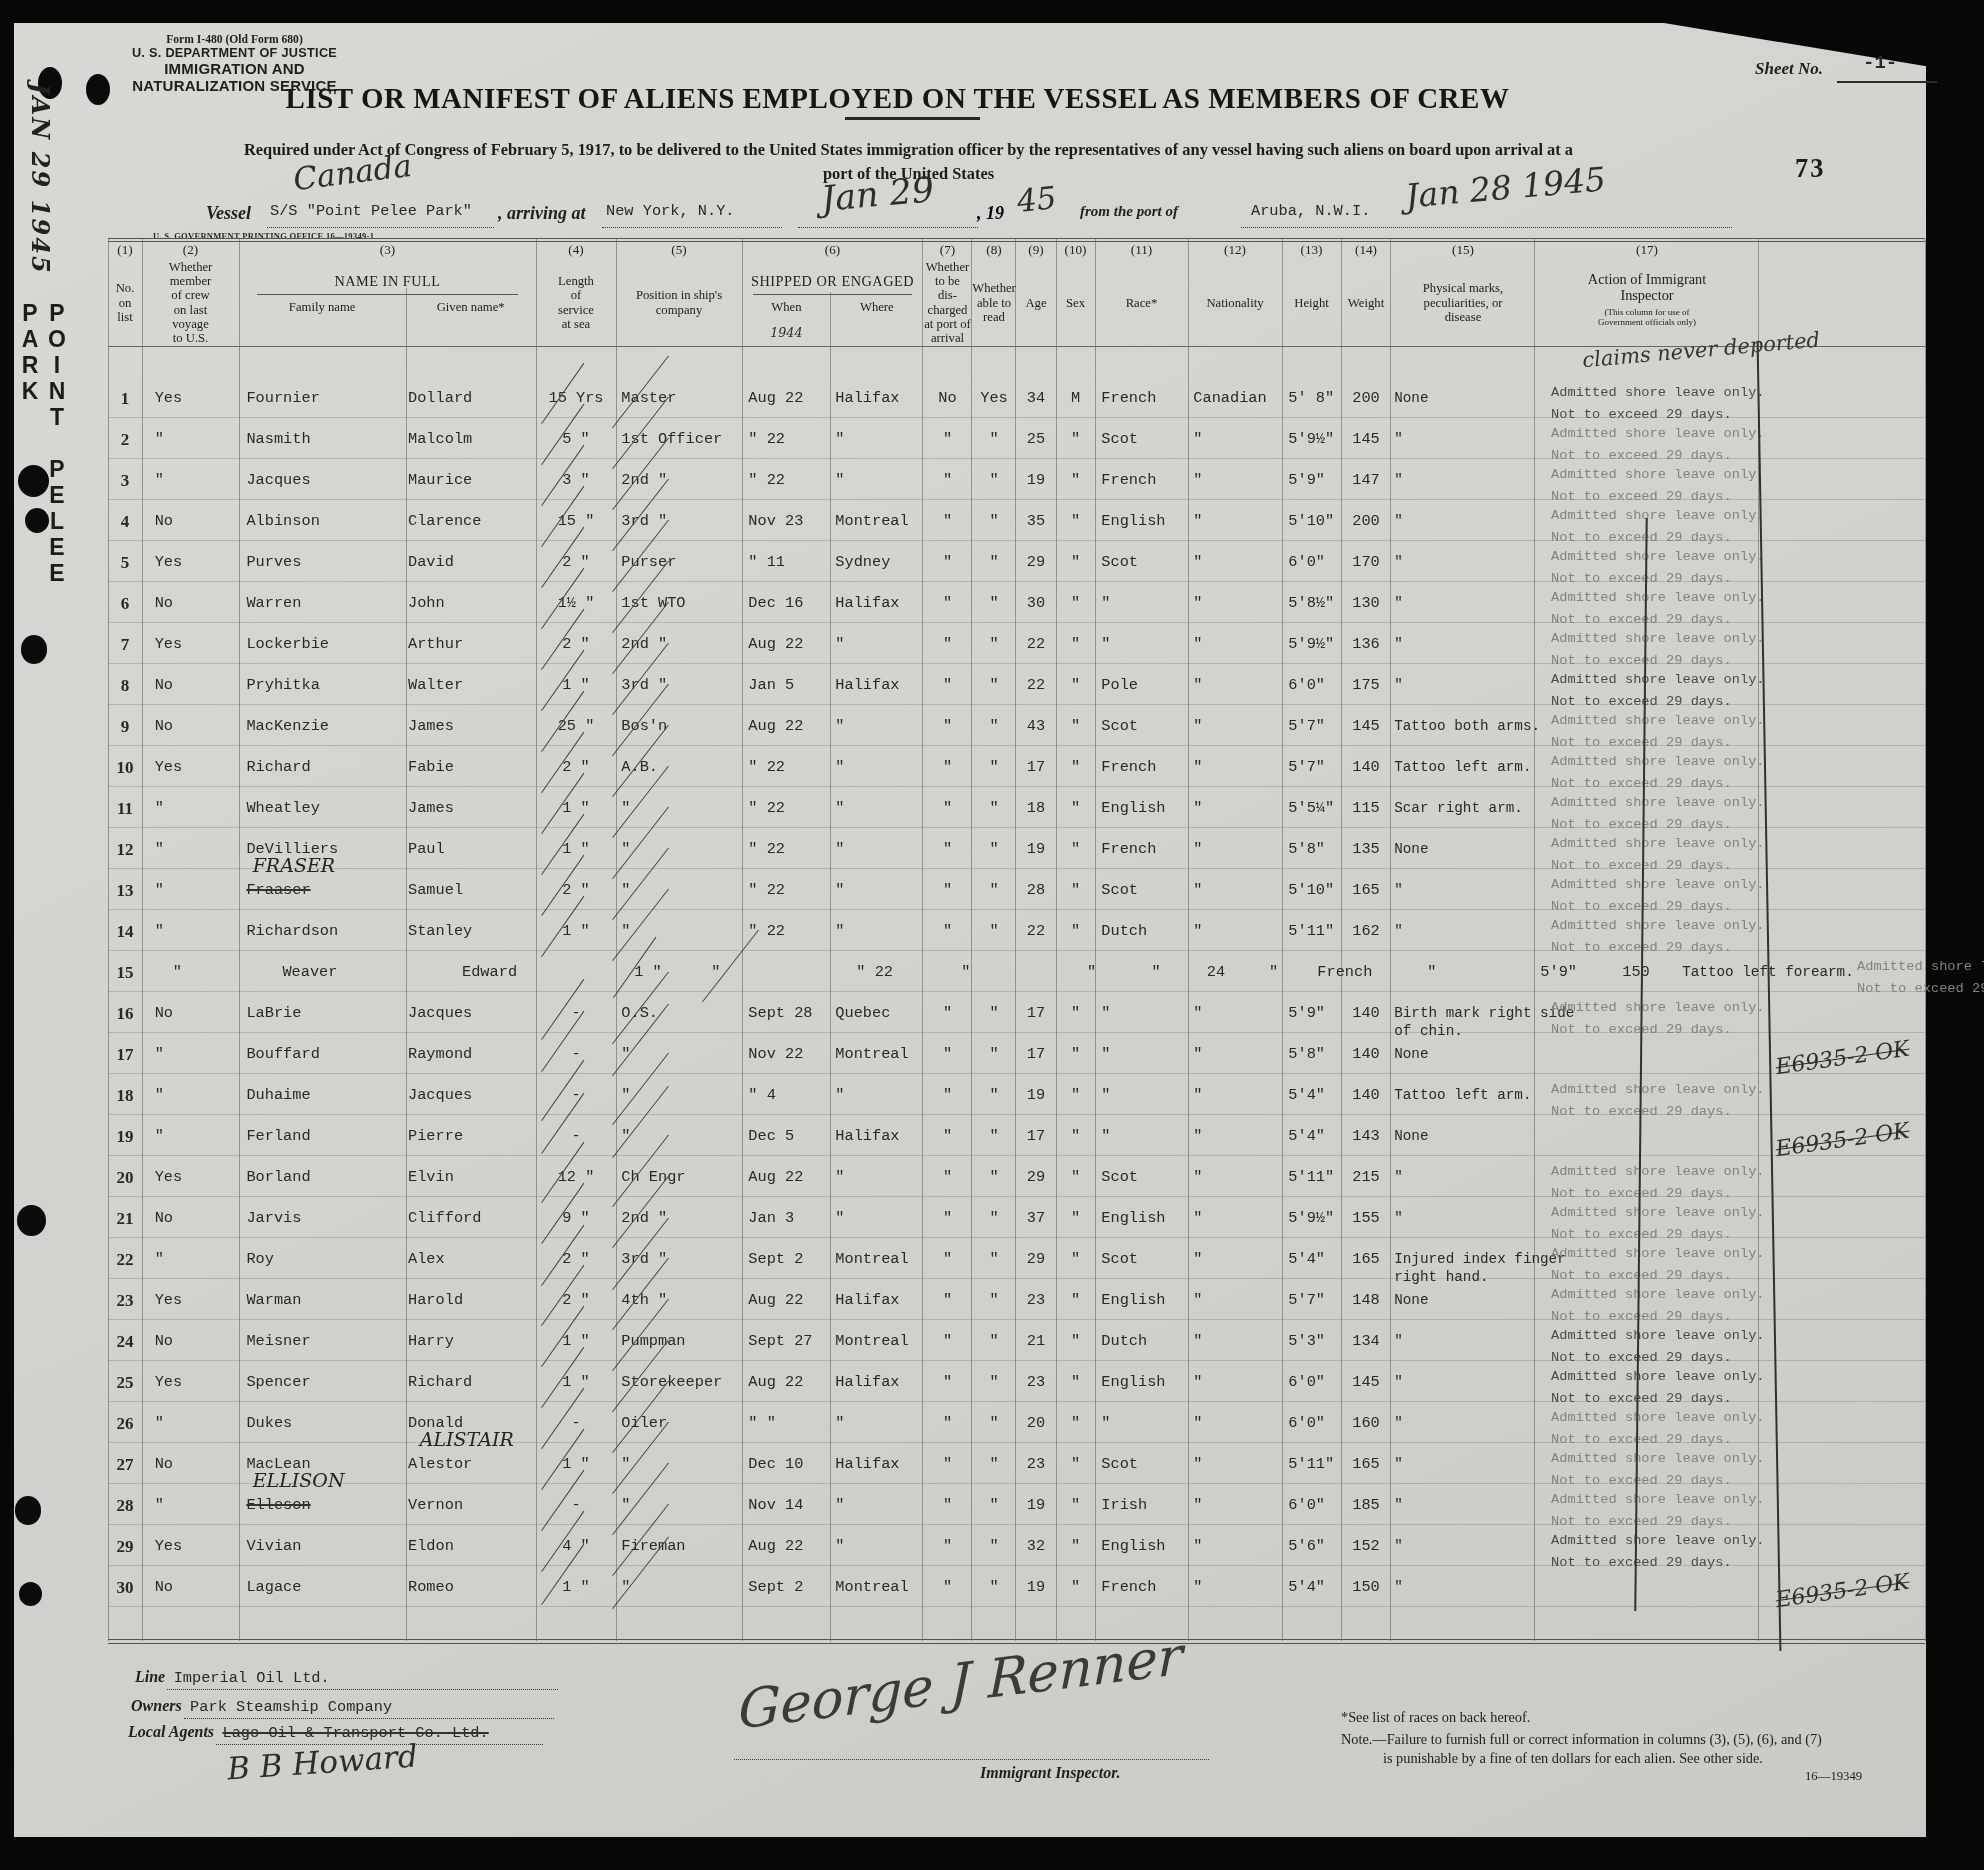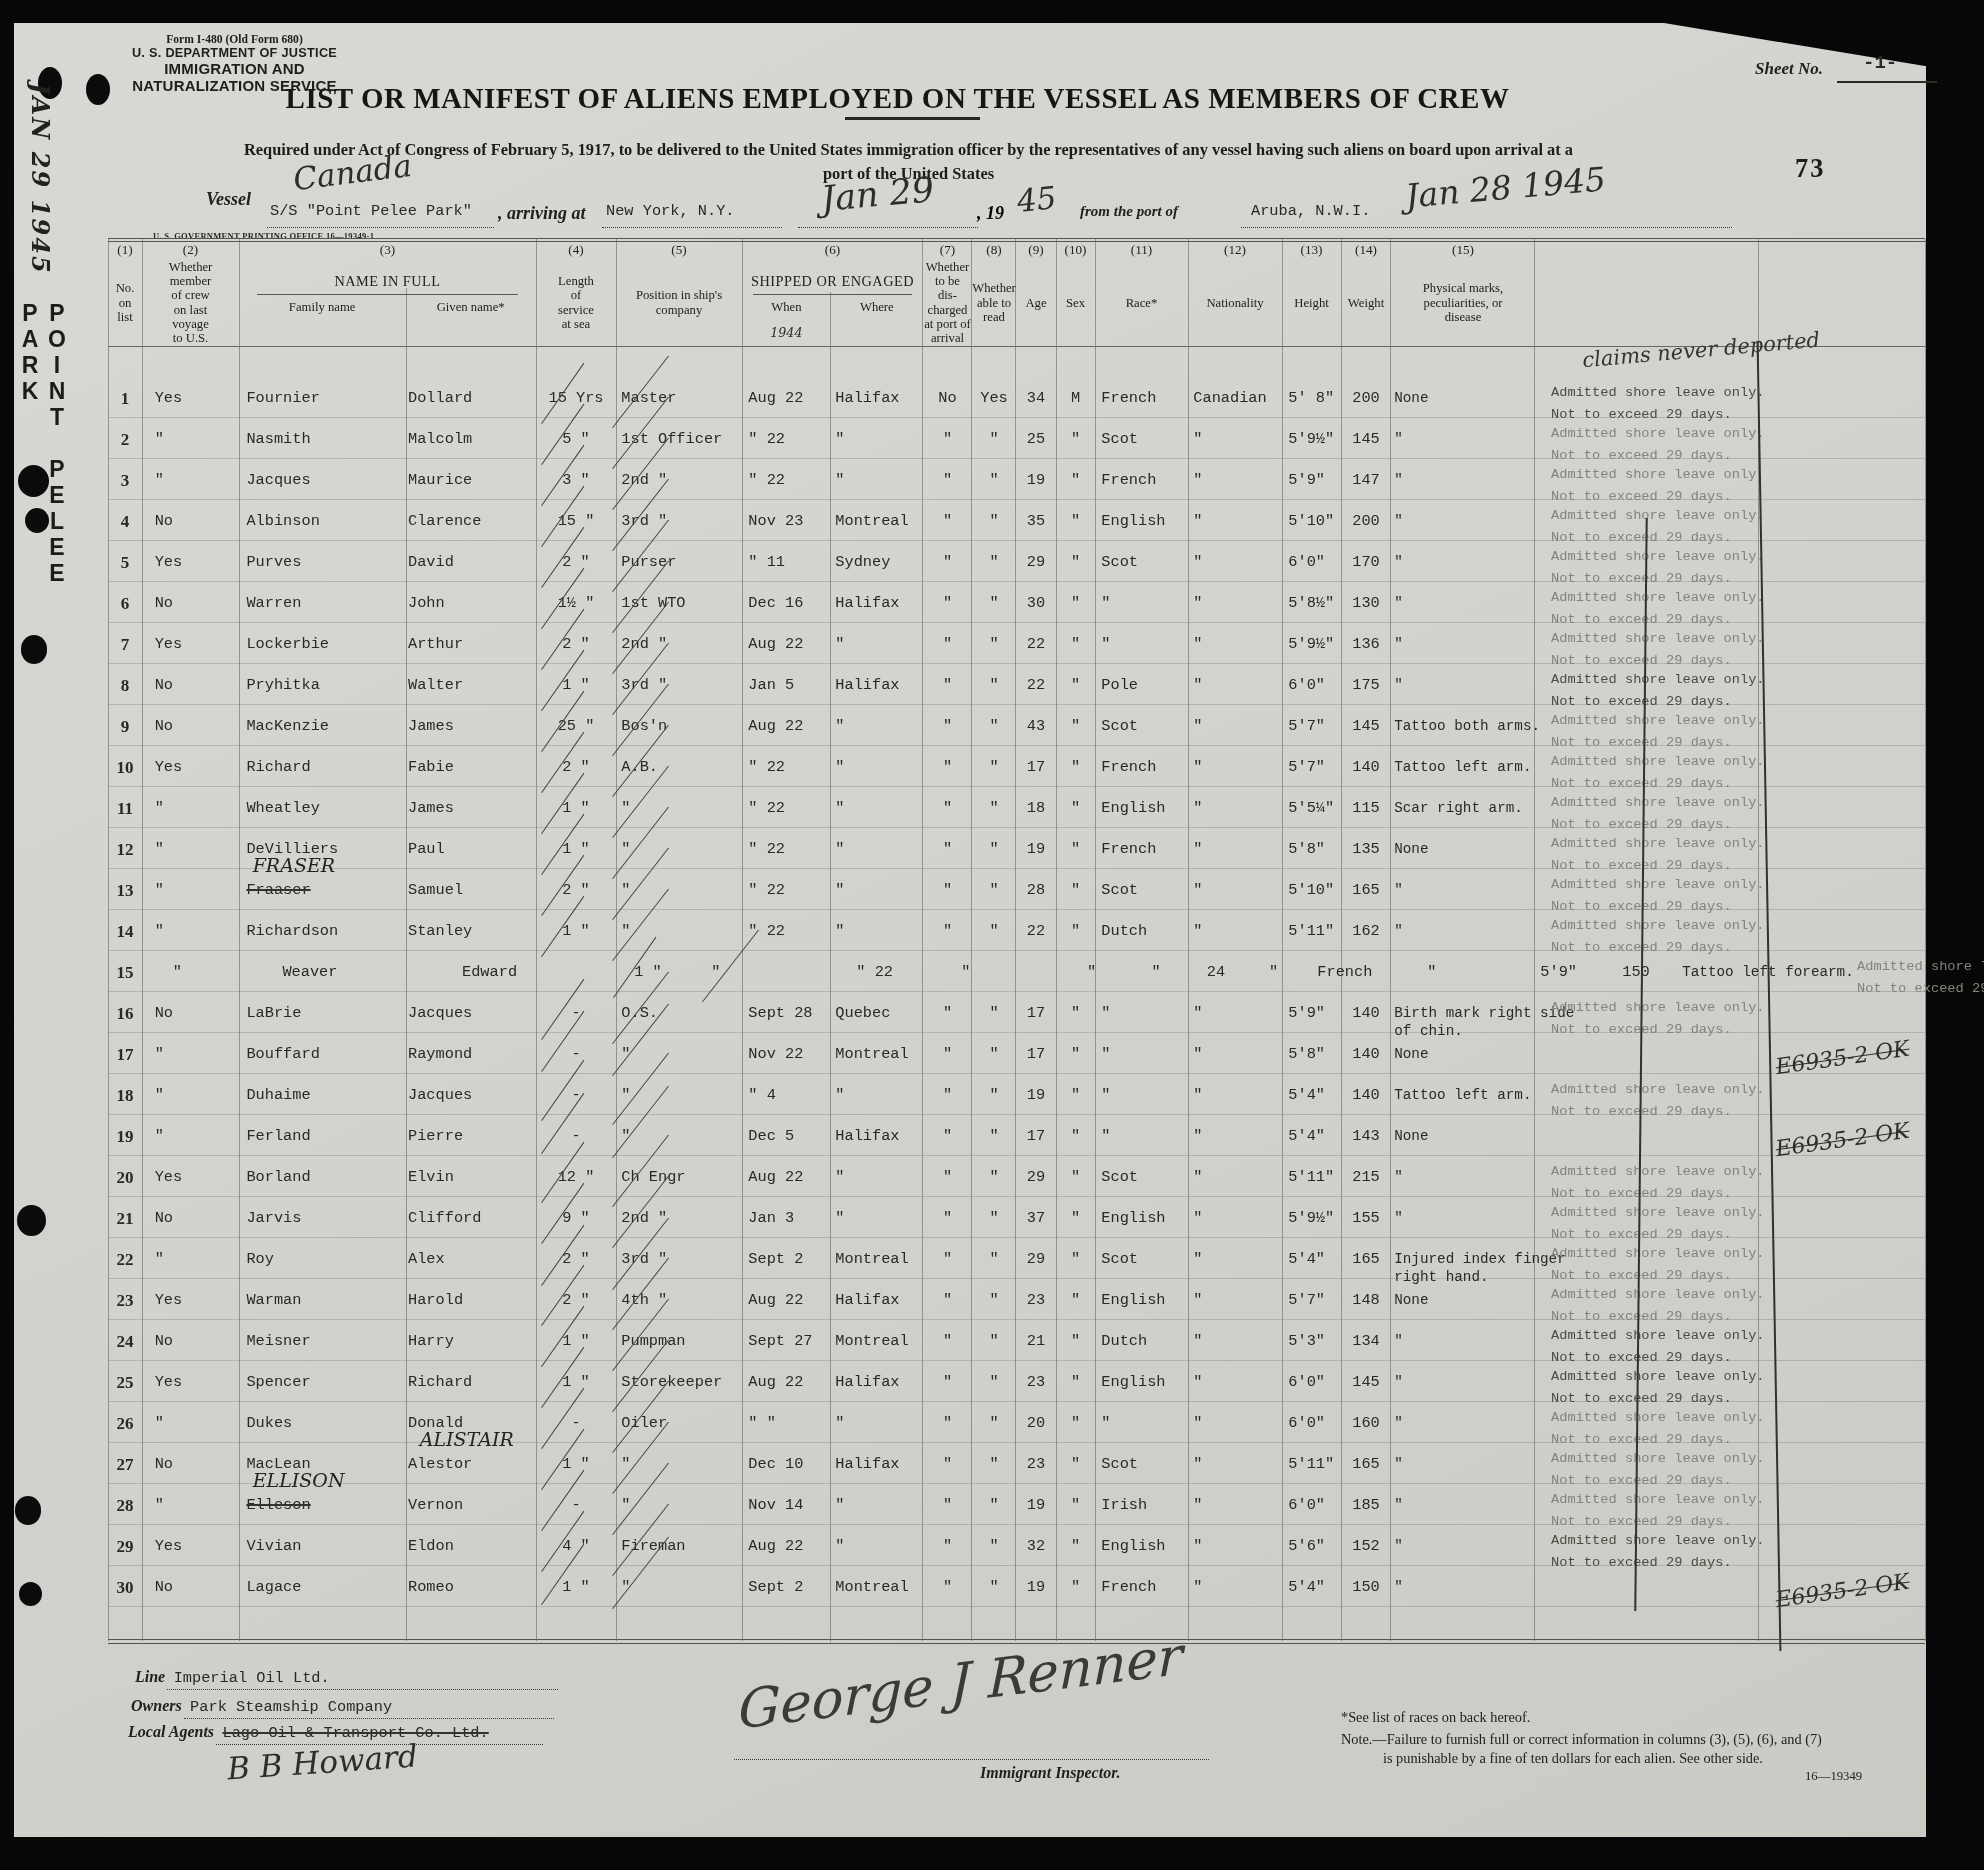--- a/index.html
+++ b/index.html
@@ -26,21 +26,21 @@
 
   .sheet-label{position:absolute;left:1755px;top:59px;font-size:17px}
   .sheet-value{position:absolute;left:1863px;top:52px;font-size:19px;font-weight:bold}
   .sheet-line{position:absolute;left:1837px;top:81px;width:100px;height:2.1px;background:#2c2c26}
 
   .title{position:absolute;left:158px;top:82px;width:1479px;text-align:center;font-size:29px;font-weight:bold;letter-spacing:0.5px;color:#171712}
   .title-dash{position:absolute;left:845px;top:117px;width:135px;height:2.6px;background:#26261f}
   .subtitle{position:absolute;left:169px;top:138px;width:1479px;text-align:center;font-size:16.4px;font-weight:bold;color:#1d1d17;line-height:1.45}
   .stamp{position:absolute;left:1795px;top:153px;font-size:26.4px;font-weight:bold;color:#1e1e18;letter-spacing:2.1px}
 
-  .vessel-label{position:absolute;left:206px;top:189px;font-size:18px}
+  .vessel-label{position:absolute;left:206px;top:203px;font-size:18px}
   .vessel-value{position:absolute;left:270px;top:202px}
   .arriving-label{position:absolute;left:498px;top:203px;font-size:18px}
   .arriving-value{position:absolute;left:606px;top:202px}
   .date-hand{position:absolute;left:821px;top:174px;font-size:35px;transform:rotate(-5deg)}
   .year-printed{position:absolute;left:977px;top:203px;font-size:18px;font-weight:bold;font-style:italic}
   .year-hand{position:absolute;left:1017px;top:181px;font-size:31px;transform:rotate(-6deg)}
   .port-label{position:absolute;left:1080px;top:203px;font-size:15px}
   .port-value{position:absolute;left:1251px;top:202px}
   .port-date-hand{position:absolute;left:1405px;top:168px;font-size:33px;transform:rotate(-5deg)}
   .country-hand{position:absolute;left:293px;top:154px;font-size:31px;transform:rotate(-7deg)}
@@ -286,20 +286,27 @@
     <div class="hcell">
         <span class="hnum">(14)</span>
         <span class="hlabel">Weight</span>
       </div>
     <div class="hcell">
         <span class="hnum">(15)</span>
         <span class="hlabel">Physical marks,
 peculiarities, or
 disease</span>
       </div>
+    <div class="hcell">
+        <span class="hnum">(17)</span>
+        <span class="hlabel" style="margin:11.6px 0 0 0;font-size:14.3px">Action of Immigrant
+Inspector</span>
+        <span class="hnote" style="margin-top:4.2px">(This column for use of
+Government officials only)</span>
+      </div>
   </div>
 
   <div id="rows">
       <div class="trow" style="grid-template-columns: 34px 97px 167px 130px 80px 126px 88px 93px 49px 44px 40px 39px 93px 94px 59px 50px 144px 224px 167px;">
         <div class="cell c-no"><span class="typed">1</span></div>
         <div class="cell c-member"><span class="typed">Yes</span></div>
         <div class="cell c-family"><span class="typed">Fournier</span></div>
         <div class="cell c-given"><span class="typed">Dollard</span></div>
         <div class="cell c-service"><span class="typed">15 Yrs</span></div>
         <div class="cell c-position"><span class="typed">Master</span></div>

